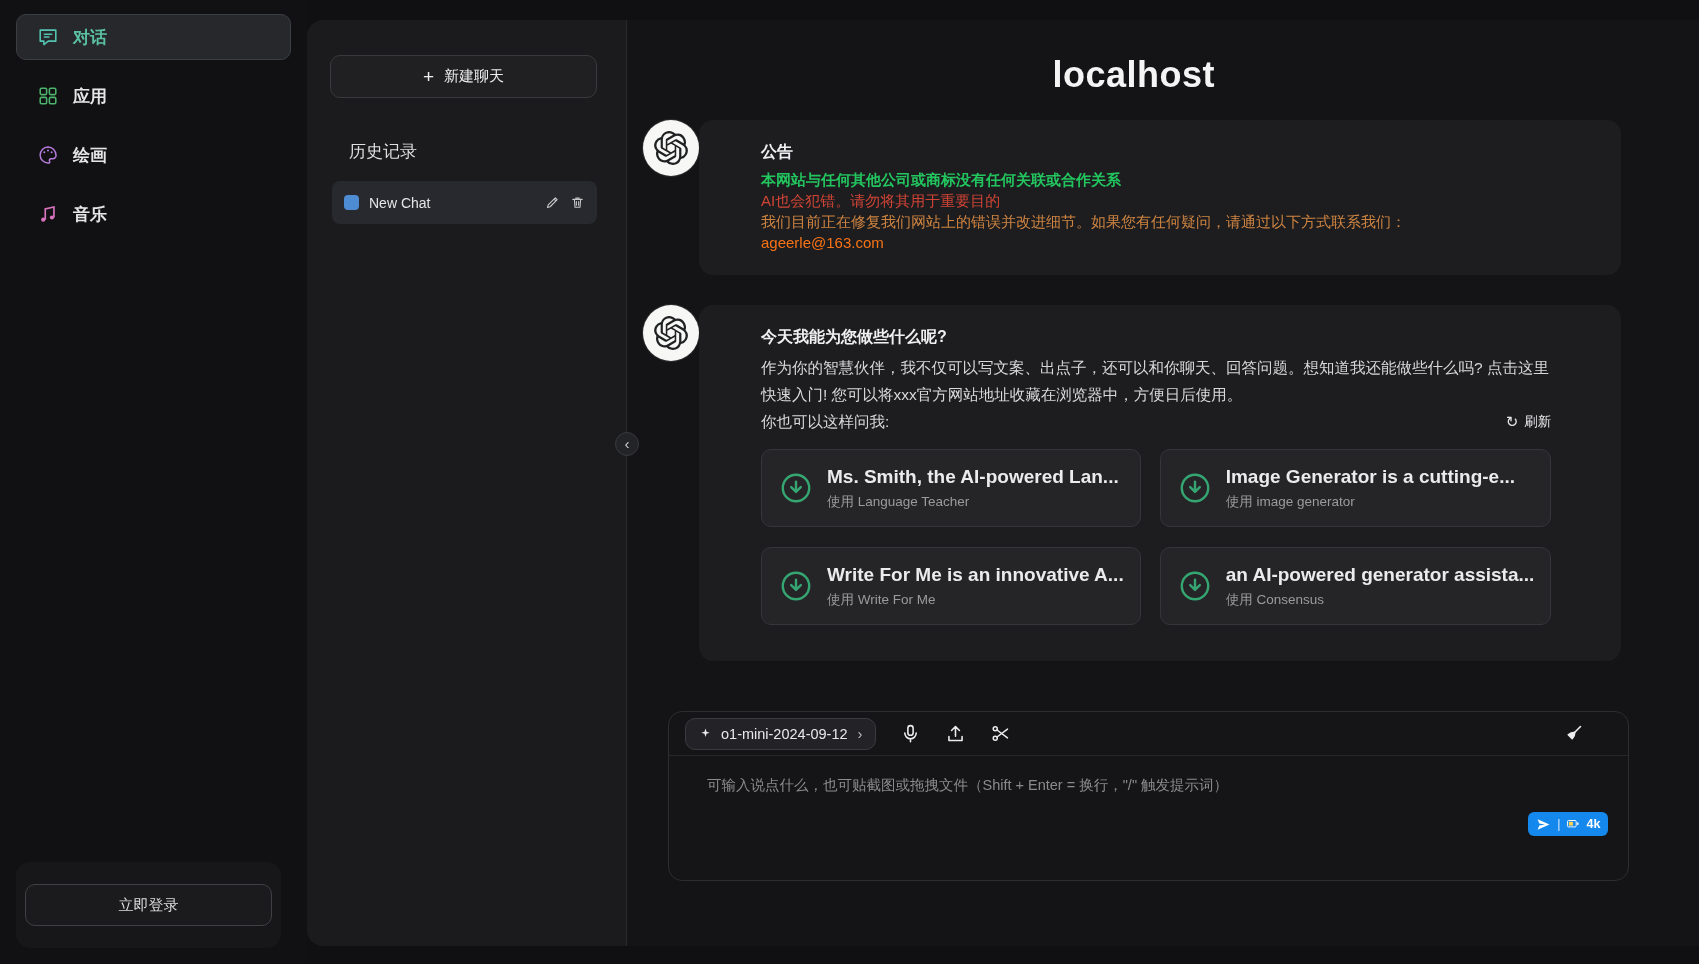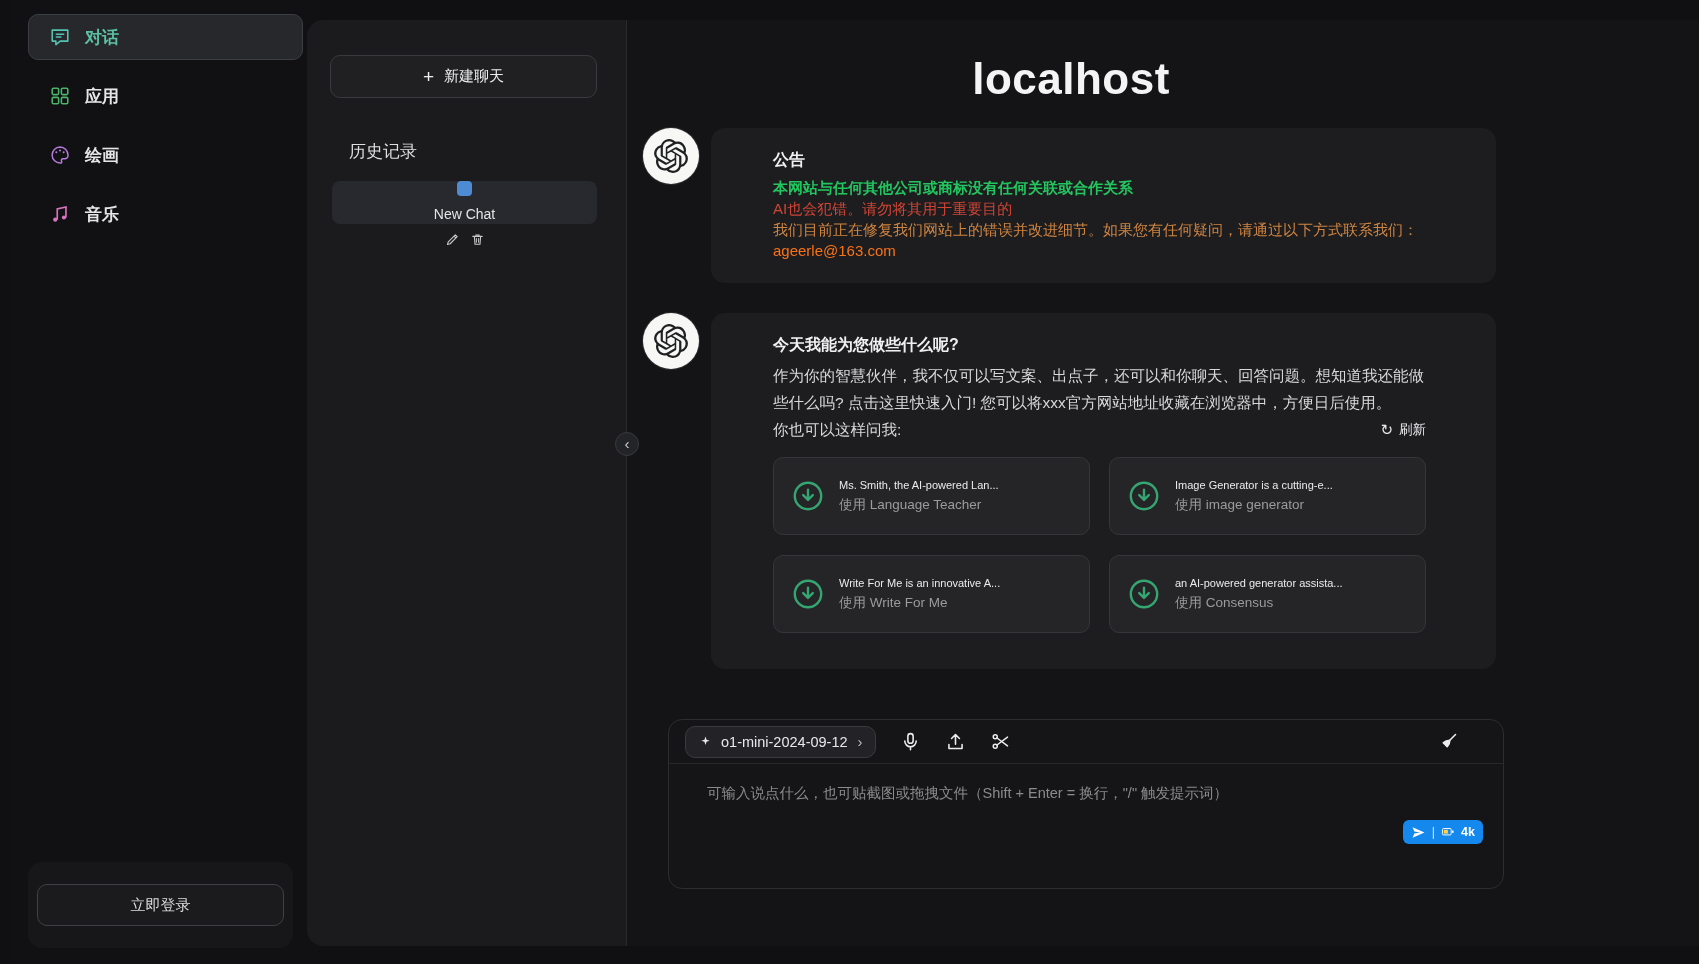--- a/index.html
+++ b/index.html
@@ -1,21 +1,21 @@
 <!DOCTYPE html>
 <html><head>
 <meta charset="utf-8">
 <style>
   html,body{margin:0;padding:0;width:1699px;height:964px;overflow:hidden;background:#0d0d0e;
     font-family:"Liberation Sans","DejaVu Sans",sans-serif;-webkit-font-smoothing:antialiased;}
   *{box-sizing:border-box;}
   .app{position:relative;width:1699px;height:964px;background:#101012;}
 
   
-  .sidebar{position:absolute;left:12px;top:0;width:307px;height:100%;padding:14px 16px;background:#111113;}
+  .sidebar{position:absolute;left:0;top:0;width:307px;height:100%;padding:14px 16px;background:#111113;}
   .nav-item{display:flex;align-items:center;gap:14px;height:46px;padding:0 20px;margin-bottom:13px;
     border-radius:10px;border:1px solid transparent;cursor:pointer;color:#e6e6e8;font-size:17px;}
   .nav-item.active{background:#26282b;border-color:#3b3e42;}
   .nav-icon{width:22px;height:22px;flex:0 0 22px;display:flex;align-items:center;justify-content:center;}
   .c-teal{color:#54c4b2;} .nav-item.active .nav-label{color:#5bc1a2;font-weight:700;}
   .c-green{color:#4cb36c;} .c-purple{color:#b57bdd;} .c-pink{color:#d873c0;}
   .nav-label{font-weight:600;}
   .login-wrap{position:absolute;left:16px;bottom:16px;width:265px;height:86px;background:#17171a;
     border-radius:14px;display:flex;align-items:center;justify-content:center;}
   .login-btn{width:247px;height:42px;border-radius:10px;border:1px solid #404044;background:#1b1b1e;
@@ -26,35 +26,35 @@
     border-top-left-radius:16px;border-bottom-left-radius:16px;overflow:hidden;}
   .chatlist{width:320px;background:#1b1b1d;border-right:1px solid #29292b;position:relative;flex:0 0 320px;}
   .main{flex:1;background:#141416;position:relative;display:flex;flex-direction:column;}
 
   .new-chat{display:flex;align-items:center;justify-content:center;gap:10px;margin:35px 30px 0 23px;
     width:267px;height:43px;border-radius:10px;border:1px solid #3a3a3e;background:#202023;color:#ecedee;
     font-size:15px;cursor:pointer;font-family:inherit;}
   .plus{font-size:19px;line-height:1;color:#ecedee;}
   .history-title{margin:42px 0 18px 42px;font-size:17px;font-weight:400;color:#dfdfe1;}
   .chat-item{display:flex;align-items:center;gap:10px;margin:0 29px 0 25px;height:43px;padding:0 12px;
-    border-radius:8px;background:#27292e;cursor:pointer;flex-direction:column;}
+    border-radius:8px;background:#27292e;cursor:pointer;}
   .chat-dot{width:15px;height:15px;border-radius:4px;background:#4d8bd3;flex:0 0 15px;}
   .chat-item-title{flex:1;font-size:14px;color:#e5e5e7;}
   .chat-item-actions{display:flex;align-items:center;gap:10px;}
   .icon-btn{background:none;border:none;padding:0;color:#c9c9cb;cursor:pointer;display:flex;align-items:center;}
 
   .collapse{position:absolute;left:-12px;top:412px;width:24px;height:24px;border-radius:50%;
     background:#232427;border:1px solid #3a3a3e;color:#d0d0d2;font-size:15px;line-height:1;
     display:flex;align-items:center;justify-content:center;cursor:pointer;z-index:6;padding:0 0 2px 0;}
 
-  .page-title{margin:34px 200px 0 16px;text-align:center;font-size:44px;font-weight:800;color:#f4f4f5;
+  .page-title{margin:34px 200px 0 16px;text-align:center;font-size:36px;font-weight:800;color:#f4f4f5;
     letter-spacing:.5px;}
 
   .messages{padding:24px 203px 0 16px;}
-  .message{display:flex;gap:12px;margin-bottom:30px;align-items:flex-start;}
+  .message{display:flex;gap:0;margin-bottom:30px;align-items:flex-start;}
   .avatar{width:56px;height:56px;border-radius:50%;background:#f7f7f5;flex:0 0 56px;
     display:flex;align-items:center;justify-content:center;box-shadow:0 0 0 1px #2c2c2e;}
   .bubble{flex:1;background:#1d1d20;border-radius:14px;padding:22px 70px 22px 62px;color:#dcdcde;}
   .bubble.welcome{padding-bottom:36px;}
   .msg-title{font-size:16px;font-weight:700;color:#f0f0f2;margin-bottom:6px;}
   .ann-line{font-size:15px;line-height:21px;}
   .red1{color:#22c55e;font-weight:700;}
   .red2{color:#cf4434;}
   .orange{color:#cf8440;}
   .email{color:#f97316;text-decoration:none;cursor:pointer;display:inline-block;}
@@ -62,21 +62,21 @@
   .hint-row{display:flex;align-items:center;justify-content:space-between;font-size:15.5px;
     line-height:27px;color:#d8d8da;}
   .refresh{display:flex;align-items:center;gap:6px;background:none;border:none;color:#e6e6e8;
     font-size:13.5px;cursor:pointer;font-family:inherit;padding:0;}
   .refresh-glyph{font-size:15px;}
   .sugg-grid{display:grid;grid-template-columns:1fr 1fr;gap:20px 19px;margin-top:14px;}
   .sugg{display:flex;align-items:center;gap:13px;height:78px;padding:0 16px;border-radius:10px;
     background:#252528;border:1px solid #35353a;cursor:pointer;text-align:left;font-family:inherit;}
   .sugg-icon{flex:0 0 36px;width:36px;height:36px;display:flex;align-items:center;justify-content:center;}
   .sugg-texts{min-width:0;}
-  .sugg-title{font-size:11px;font-weight:400;color:#ebebed;white-space:nowrap;overflow:hidden;}
+  .sugg-title{font-size:19px;font-weight:700;color:#ebebed;white-space:nowrap;overflow:hidden;}
   .sugg-sub{font-size:13.5px;color:#9b9b9d;margin-top:5px;}
 
   
   .composer{margin:20px 195px 0 41px;height:170px;border:1px solid #2d2d30;border-radius:14px;
     background:#151517;position:relative;display:flex;flex-direction:column;}
   .toolbar{height:44px;display:flex;align-items:center;gap:24px;padding:0 16px;border-bottom:1px solid #28282a;}
   .model-chip{display:flex;align-items:center;gap:8px;height:32px;padding:0 12px;border-radius:10px;
     background:#232327;border:1px solid #3a3a3f;color:#e8e8ea;font-size:14.5px;cursor:pointer;font-family:inherit;}
   .chip-chevron{color:#bdbdbf;font-size:15px;margin-left:2px;}
   .tool-btn{background:none;border:none;padding:0;color:#ececee;cursor:pointer;display:flex;align-items:center;}

